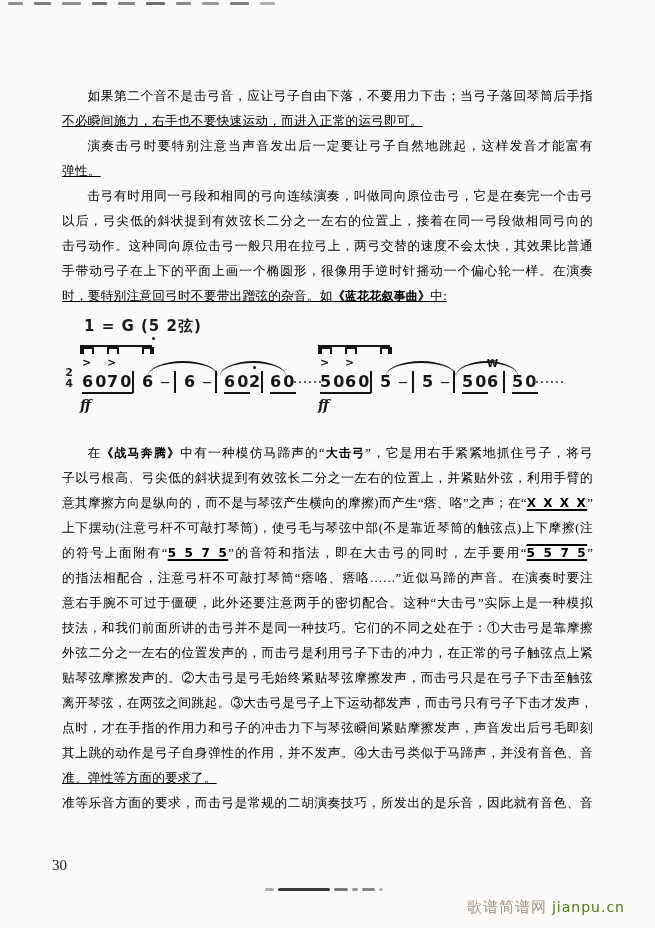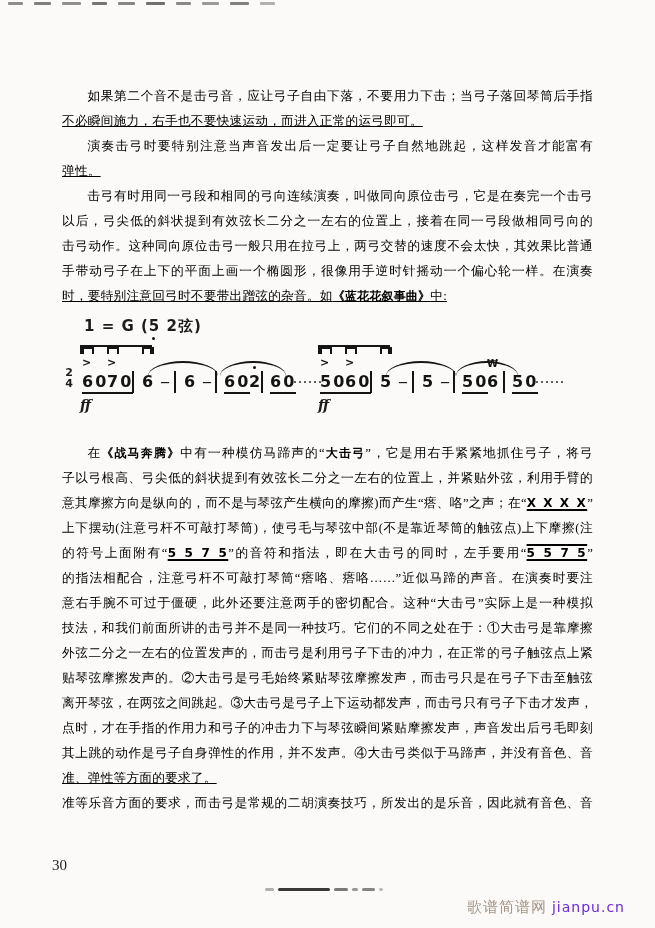--- a/index.html
+++ b/index.html
@@ -78,21 +78,21 @@
     border-top:2px solid #151515; border-radius:50% 50% 0 0 / 100% 100% 0 0;
   }
   .ff {
     position:absolute; top:88px; font-style:italic; font-weight:bold; font-size:14px;
     letter-spacing:-1px; font-family:"DejaVu Serif",serif;
   }
   
   .page-number { position:absolute; left:52px; top:831px; font-size:15px; color:#222;margin-top:26px; }
   .watermark { position:absolute; right:30px; top:898px; font-size:15px; letter-spacing:1px; }
   .wm-site { color:#a59486; }
-  .wm-url { color:#6d28d9; margin-left:5px; font-family:"DejaVu Sans",sans-serif; font-size:14px; }
+  .wm-url { color:#4d7c0f; margin-left:5px; font-family:"DejaVu Sans",sans-serif; font-size:14px; }
 </style>
 </head>
 <body>
 
 <div class="page">
 
   <div class="top-marks" id="top-marks">
       <div class="dash" style="width: 15px; background: rgb(141, 141, 141);"></div>
       <div class="dash" style="width: 17px; background: rgb(127, 127, 127);"></div>
       <div class="dash" style="width: 19px; background: rgb(144, 144, 144);"></div>

